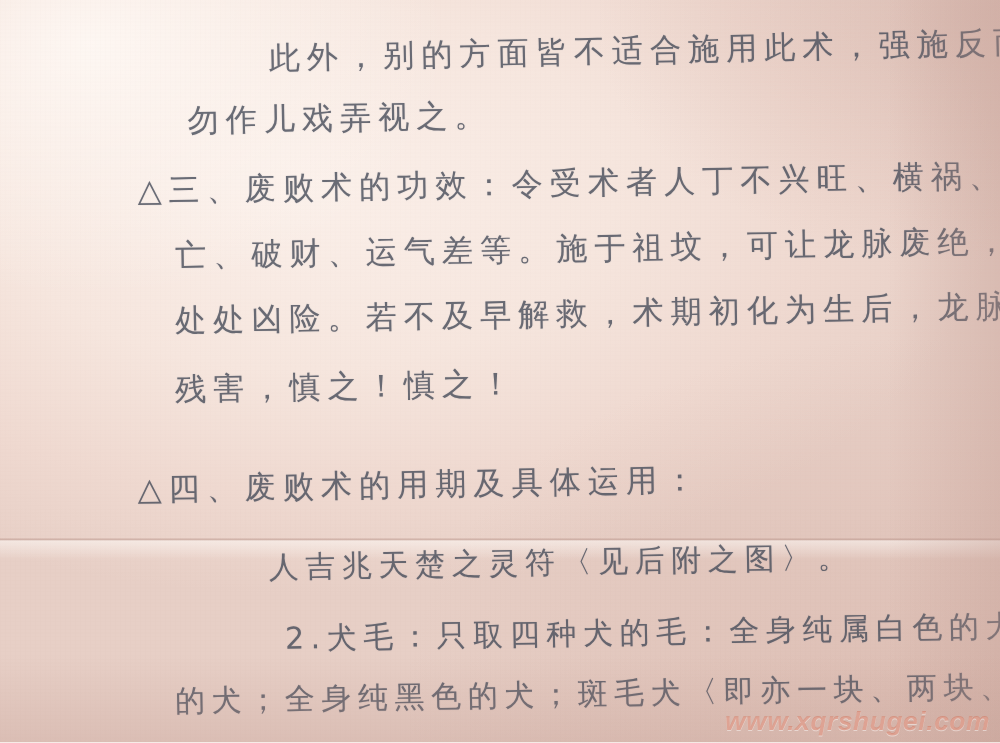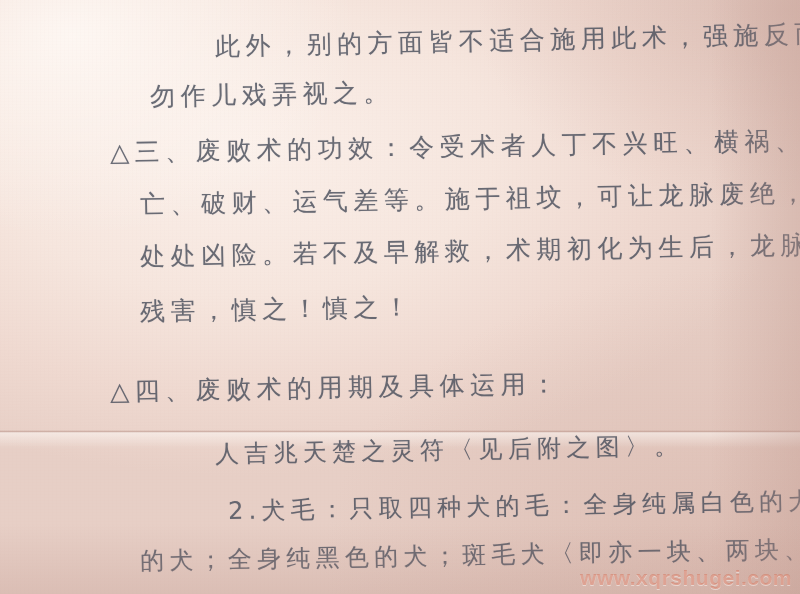--- a/index.html
+++ b/index.html
@@ -92,20 +92,21 @@
     position: absolute;
     right: 8px;
     bottom: 4px;
     font-family: "Liberation Sans", sans-serif;
     font-size: 21px;
     font-weight: 700;
     letter-spacing: 0.5px;
     color: rgba(214,120,96,0.55);
     text-shadow: 0 1px 0 rgba(255,255,255,0.45);
     pointer-events: none;
+    font-style: italic;
   }
   .edge-shadow-right {
     position: absolute;
     right: 0; top: 0;
     width: 90px; height: 100%;
     background: linear-gradient(to left, rgba(190,150,140,0.35), rgba(190,150,140,0));
     pointer-events: none;
   }
   .edge-shadow-bottom {
     position: absolute;

